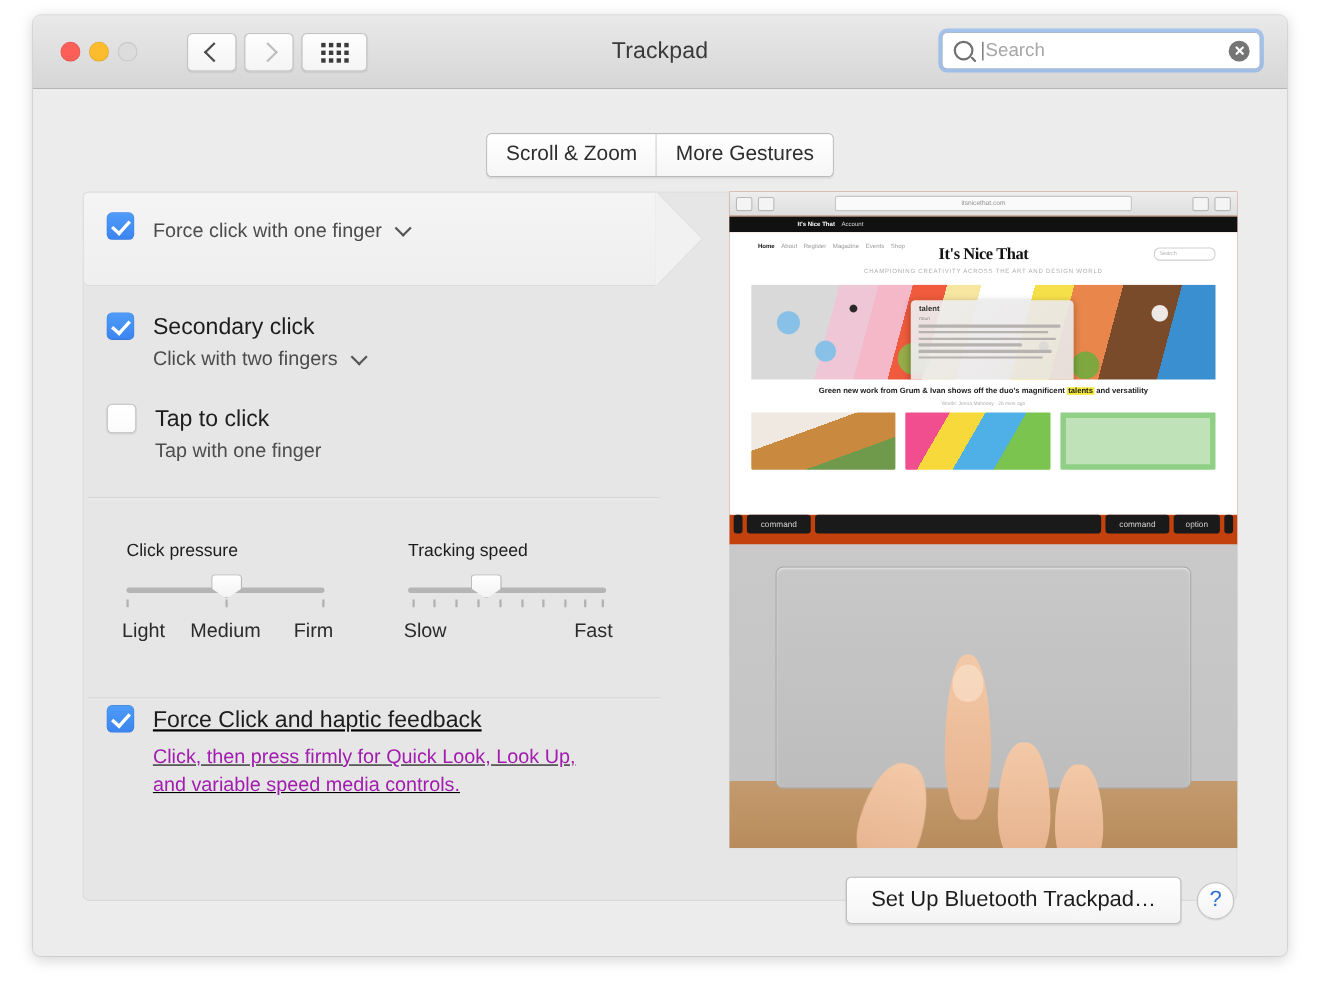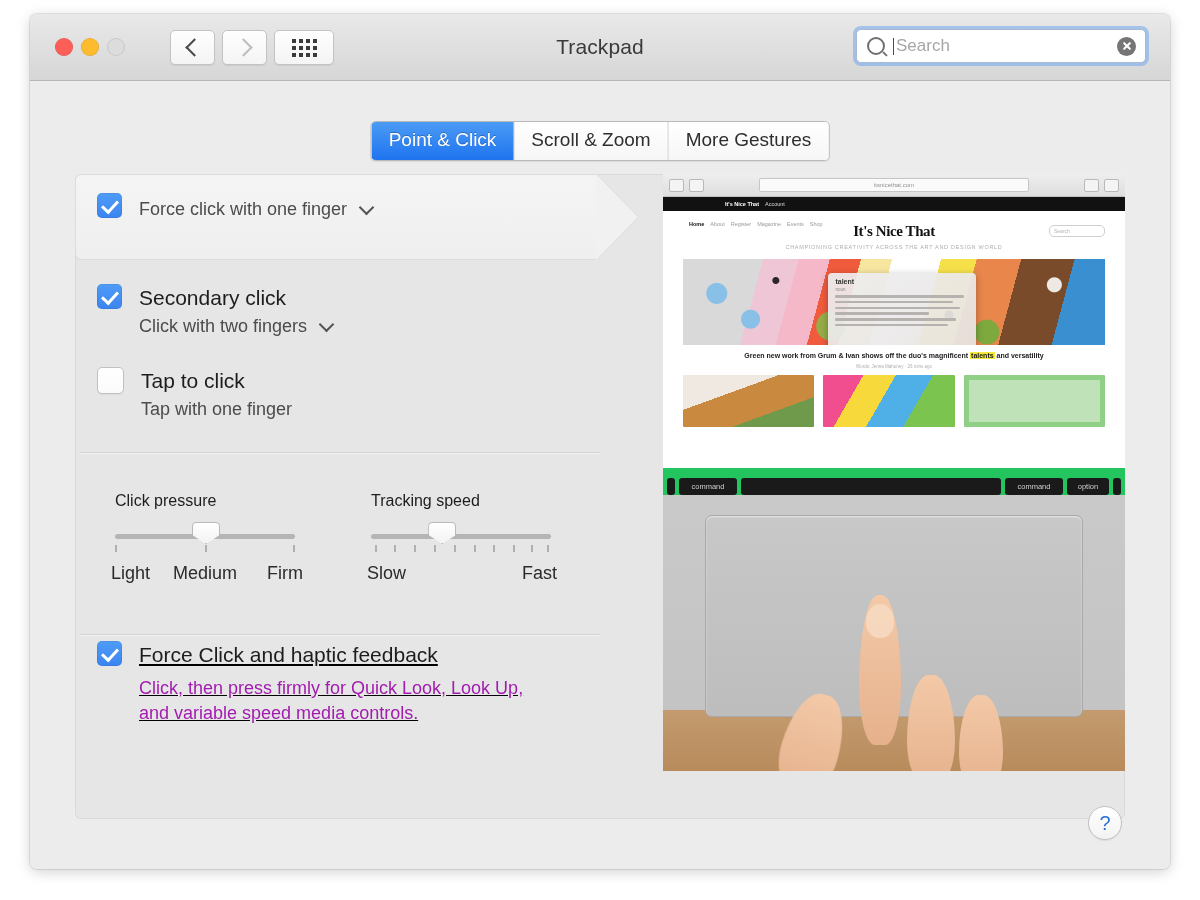--- a/index.html
+++ b/index.html
@@ -500,23 +500,23 @@
   .thumbs div { flex: 1; border-radius: 1px; }
   .th1 { background: linear-gradient(160deg,#efe9e2 0 35%, #c98a3f 35% 70%, #6f9a4c 70% 100%); }
   .th2 { background: linear-gradient(120deg,#f14e8f 0 25%, #f7d93c 25% 45%, #4fb0e8 45% 68%, #7bc44f 68% 100%); }
   .th3 { background: #bfe2b8; border: 5px solid #8fcf86; box-sizing: border-box; }
 
   .keyboard {
     position: absolute;
     left: 0; right: 0;
     top: 294px;
     height: 27px;
-    background: #22c55e;
-    display: flex;
-    align-items: flex-end;
+    background: #c2410c;
+    display: flex;
+    align-items: flex-start;
     gap: 4px;
     padding: 0 4px;
     box-sizing: border-box;
   }
   .key {
     background: #1a1a1a;
     border-radius: 3px;
     height: 17px;
     color: #cfcfcf;
     font-size: 7.5px;
@@ -642,21 +642,20 @@
         <span class="caret"></span>
         <input class="searchinput" type="text" placeholder="Search" style="">
         <span class="clear-icon"></span>
       </div>
     </div>
   </div>
 
   <div class="body">
 
     <div class="tabs">
-      <div class="tab active">Point &amp; Click</div>
       <div class="tab">Scroll &amp; Zoom</div>
       <div class="tab">More Gestures</div>
     </div>
 
     <div class="content">
 
       <div class="options">
 
         <div class="highlight"></div>
 
@@ -817,16 +816,17 @@
           <div class="padsurface"></div>
           <div class="finger f-l1"></div>
           <div class="finger f-main"></div>
           <div class="finger f-r1"></div>
           <div class="finger f-r2"></div>
         </div>
       </div>
     </div>
 
     <div class="bottombar">
+      <div class="setupbtn">Set Up Bluetooth Trackpad…</div>
       <div class="helpbtn">?</div>
     </div>
   </div>
 </div>
 
 </body></html>

